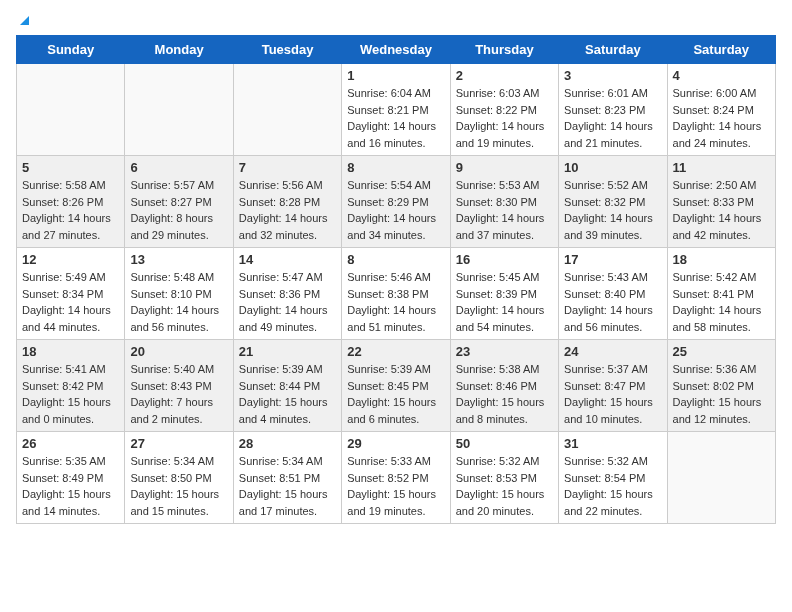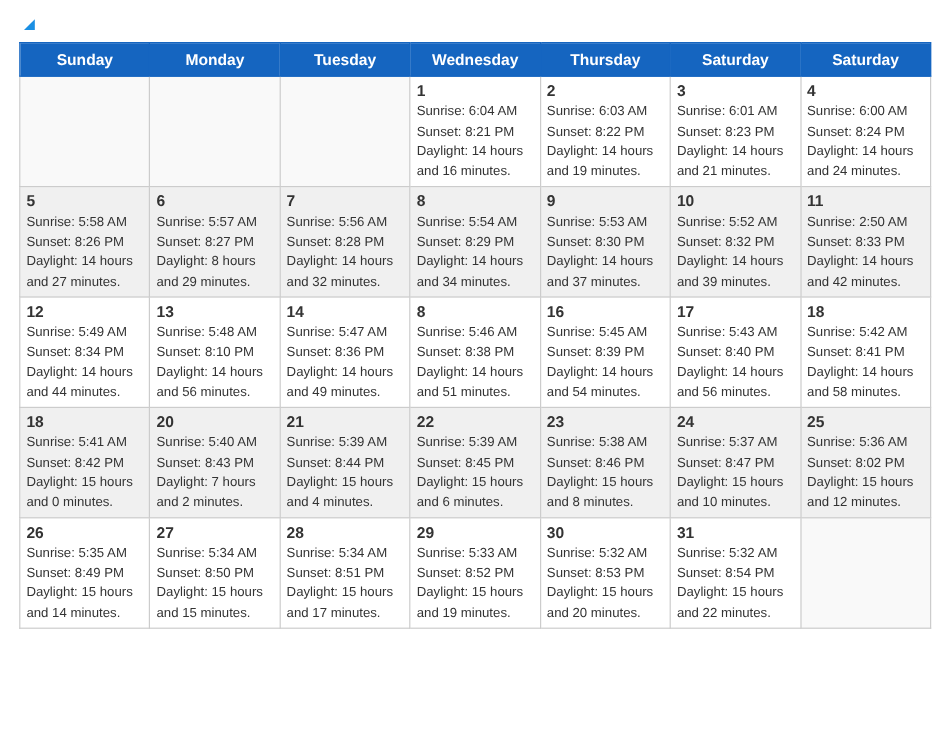--- a/index.html
+++ b/index.html
@@ -325,21 +325,21 @@
         </td>
         <td>
           <div class="day-number">29</div>
           <div class="day-info">
             <div>Sunrise: 5:33 AM</div>
             <div>Sunset: 8:52 PM</div>
             <div>Daylight: 15 hours and 19 minutes.</div>
           </div>
         </td>
         <td>
-          <div class="day-number">30</div>
+          <div class="day-number">50</div>
           <div class="day-info">
             <div>Sunrise: 5:32 AM</div>
             <div>Sunset: 8:53 PM</div>
             <div>Daylight: 15 hours and 20 minutes.</div>
           </div>
         </td>
         <td>
           <div class="day-number">31</div>
           <div class="day-info">
             <div>Sunrise: 5:32 AM</div>

